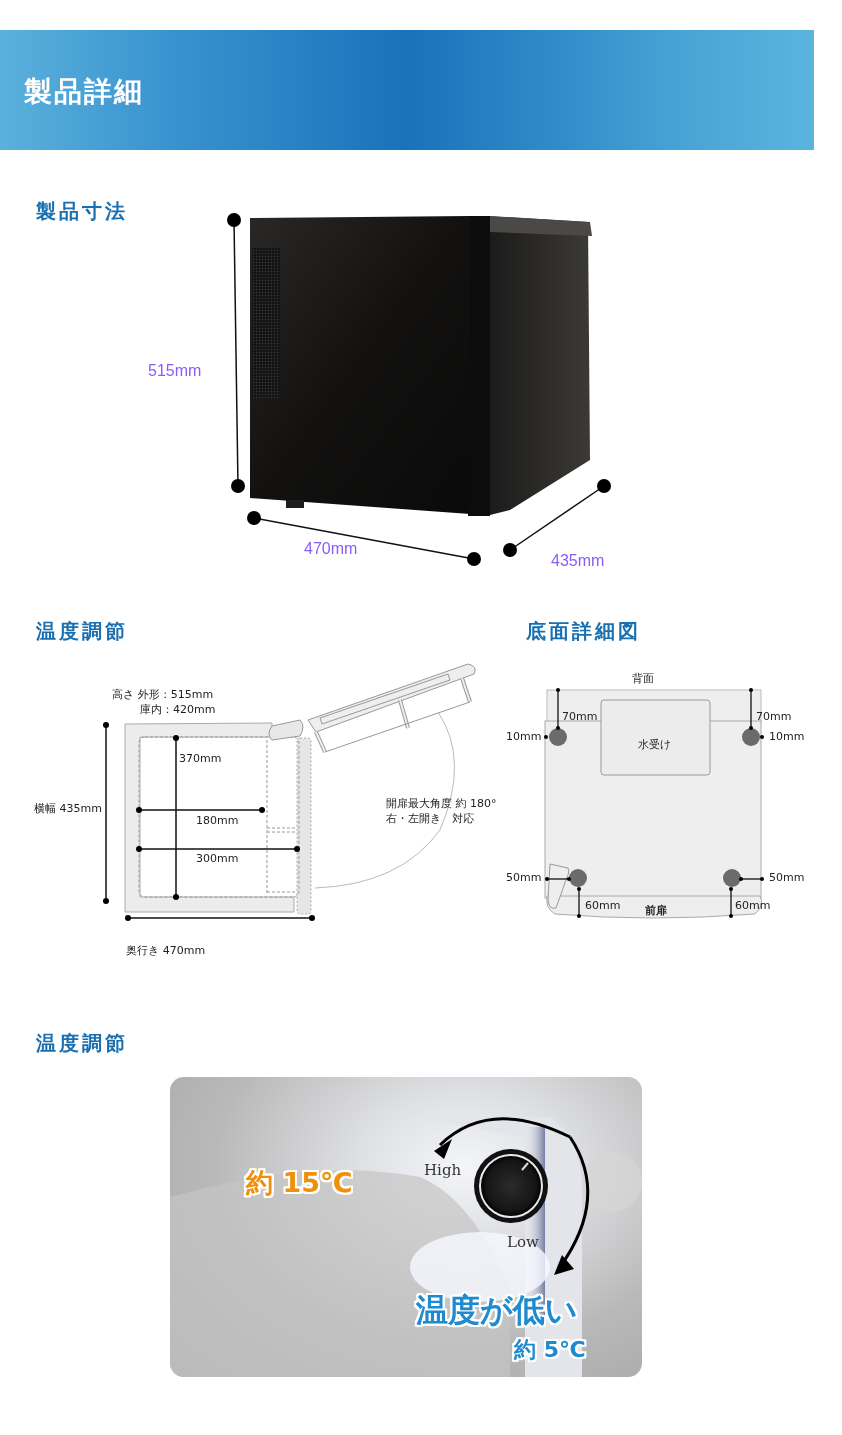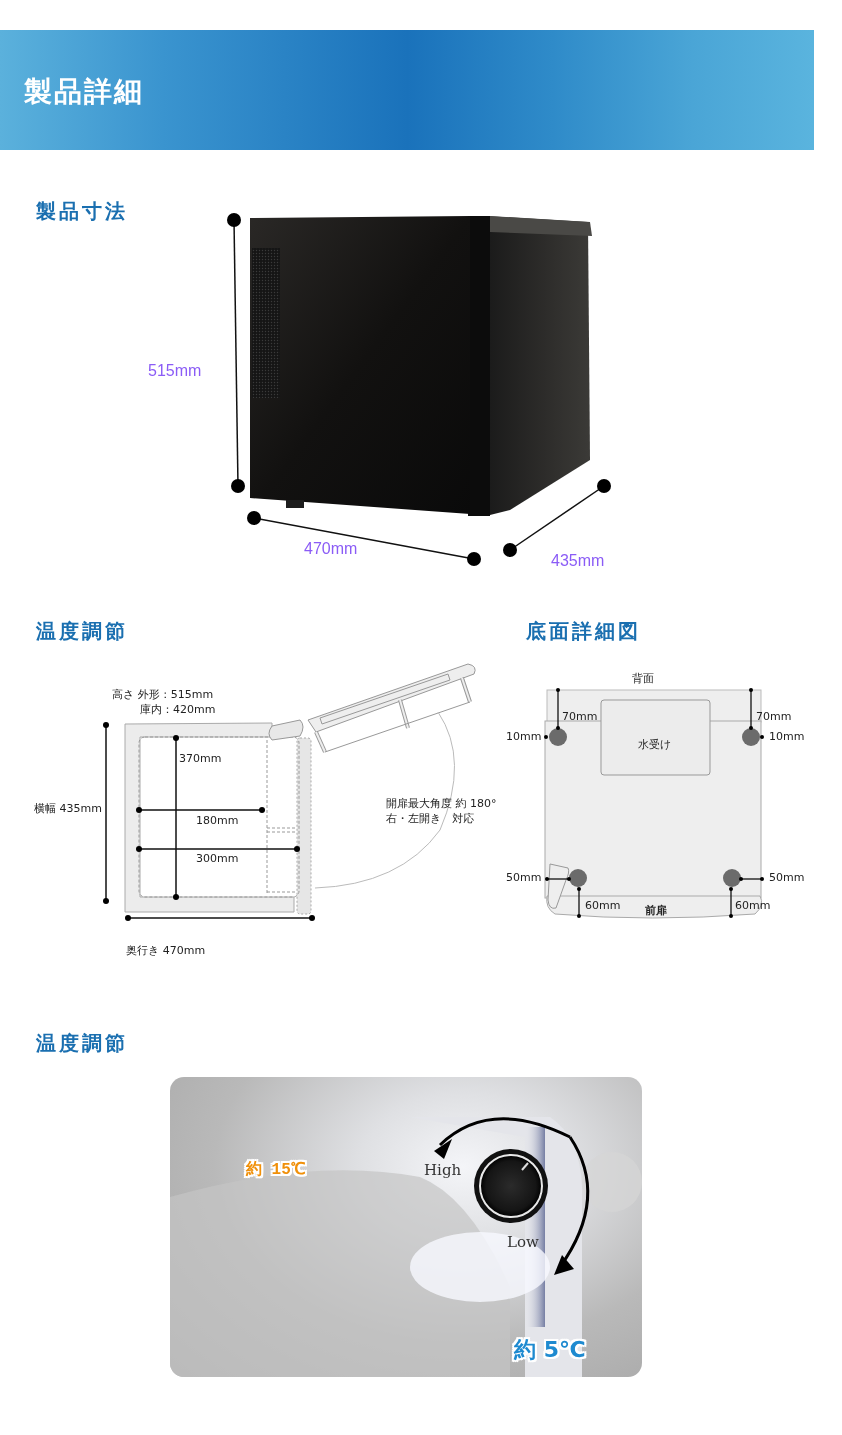--- a/index.html
+++ b/index.html
@@ -193,15 +193,16 @@
     <circle cx="341" cy="109" r="37" fill="#111"></circle>
     <circle cx="341" cy="109" r="31" fill="url(#knobG)" stroke="#e8e8e8" stroke-width="2"></circle>
     <line x1="352" y1="93" x2="358" y2="86" stroke="#ddd" stroke-width="2"></line>
     <path d="M400,60 Q320,20 270,68" fill="none" stroke="#000" stroke-width="3"></path>
     <polygon points="264,74 282,62 274,82" fill="#000"></polygon>
     <path d="M400,60 Q440,120 390,190" fill="none" stroke="#000" stroke-width="3"></path>
     <polygon points="384,198 392,178 404,192" fill="#000"></polygon>
   </svg>
   <div class="knob-label" style="left:254px;top:84px;">High</div>
   <div class="knob-label" style="left:337px;top:156px;">Low</div>
-  <div class="hot" style="left:76px;top:82px;font-size:16px;font-family:Liberation Mono, monospace;">約 15℃</div>
+  <div class="hot" style="left:76px;top:88px;font-size:27px;">約 15℃</div>
+  <div class="cold" style="left:246px;top:212px;font-size:32px;">温度が低い</div>
   <div class="cold" style="left:344px;top:258px;font-size:22px;">約 5℃</div>
 </div>
 
 </body></html>

